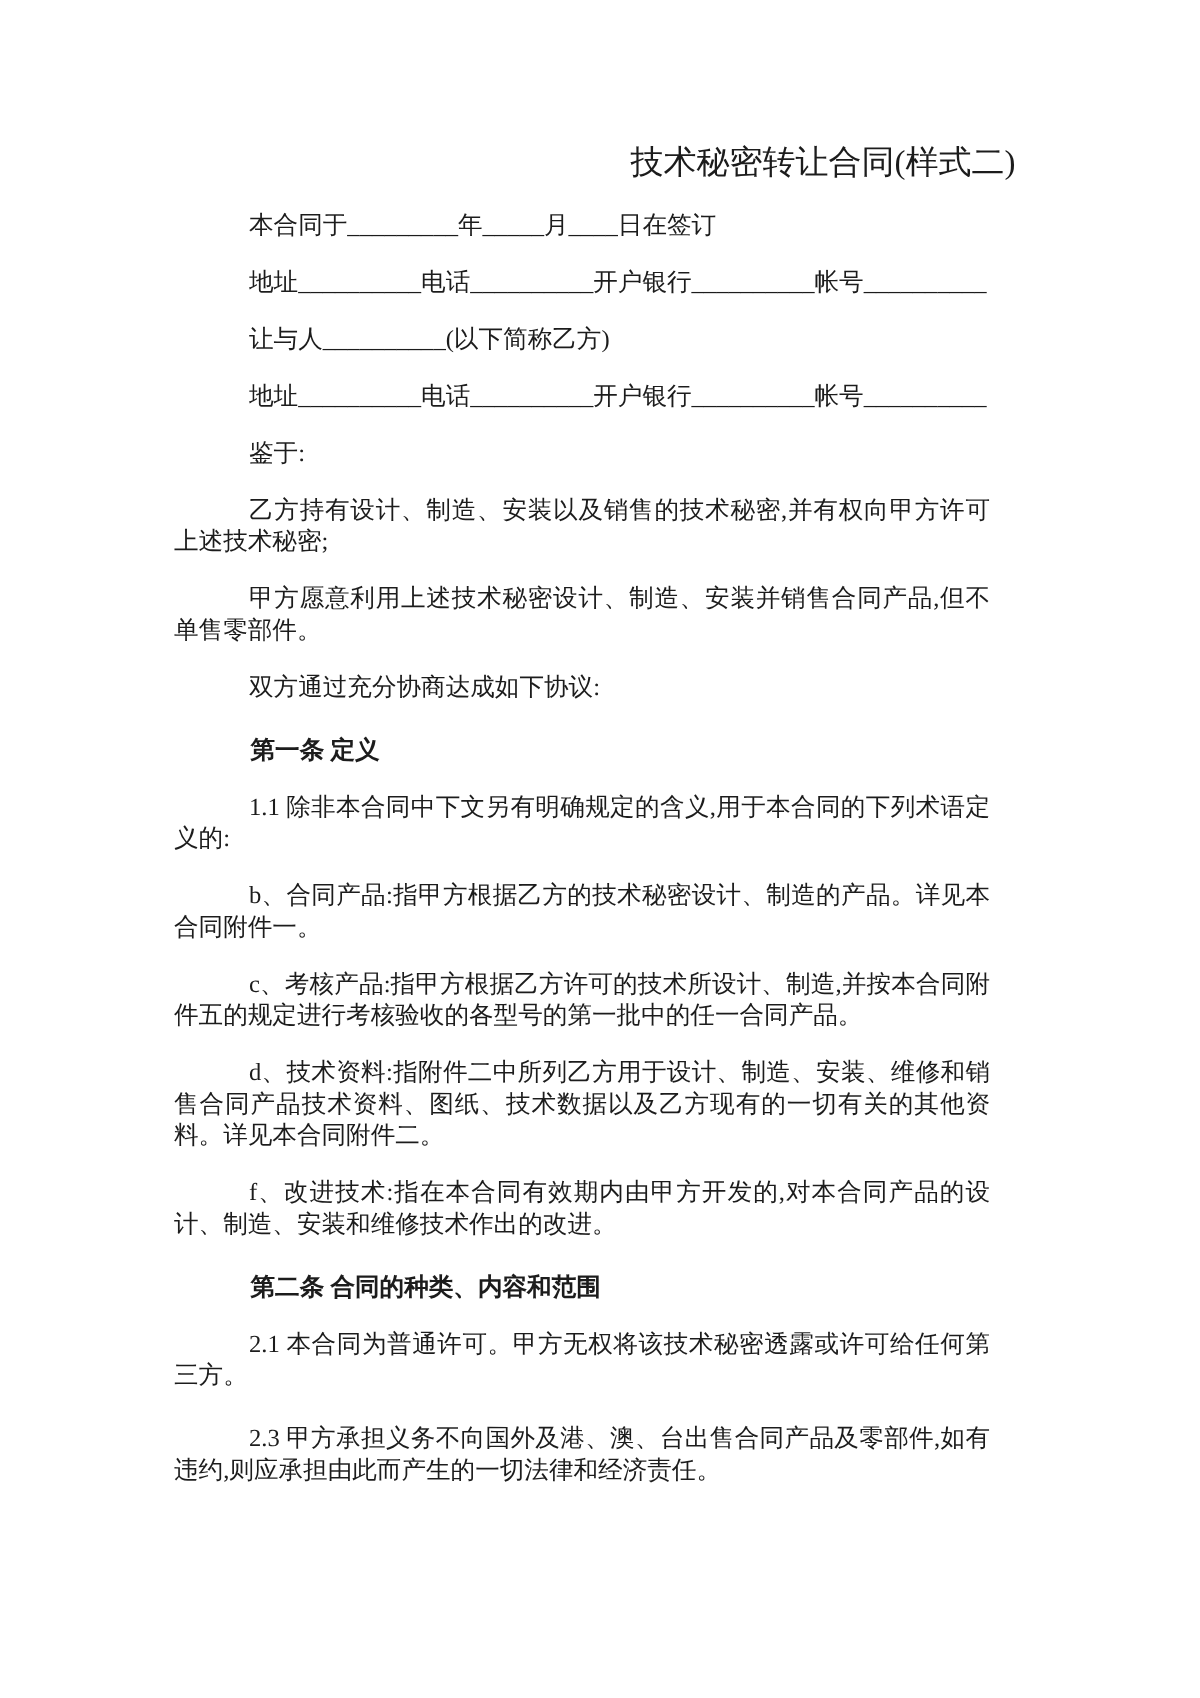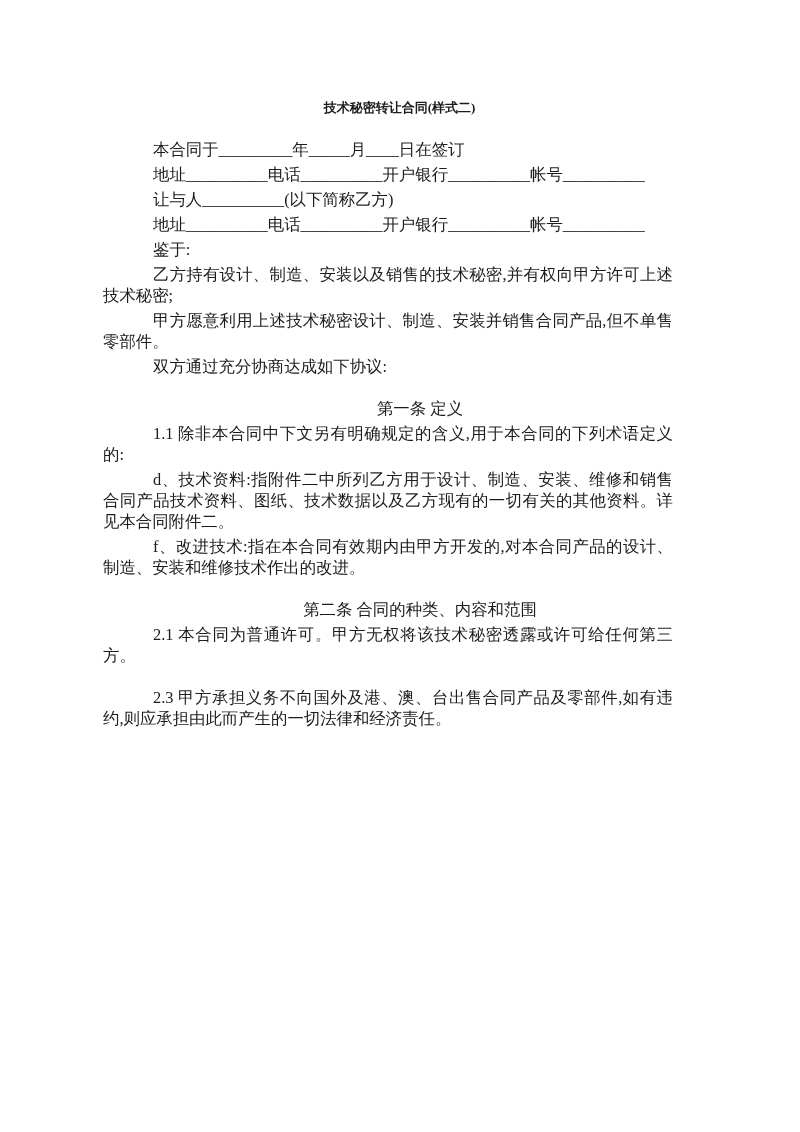--- a/index.html
+++ b/index.html
@@ -20,34 +20,35 @@
     left: 99px;
     top: 97px;
     width: 578px;
     font-size: 16.4px;
     line-height: 21px;
     text-align: justify;
     letter-spacing: 0;
   }
   .title {
     margin: 0 0 21px 0;
-    font-size: 13px;
-    font-weight: bold;
+    font-size: 22px;
+    font-weight: normal;
     text-indent: 23px;
-    text-align: center;
+    text-align: right;
     white-space: nowrap;
   }
   .para {
-    margin: 4px;
+    margin: 17px;
     text-indent: 50px;
   }
   .heading {
     margin: 4px;
     text-indent: 64px;
-    text-align: center;
+    text-align: left;
+    font-weight: bold;
   }
   .gap {
     margin-top: 21px;
   }
 </style>
 </head>
 <body>
 
 <div class="doc">
   <p class="title">技术秘密转让合同(样式二)</p>
@@ -56,19 +57,21 @@
   <p class="para">地址__________电话__________开户银行__________帐号__________</p>
   <p class="para">让与人__________(以下简称乙方)</p>
   <p class="para">地址__________电话__________开户银行__________帐号__________</p>
   <p class="para">鉴于:</p>
   <p class="para">乙方持有设计、制造、安装以及销售的技术秘密,并有权向甲方许可上述技术秘密;</p>
   <p class="para">甲方愿意利用上述技术秘密设计、制造、安装并销售合同产品,但不单售零部件。</p>
   <p class="para">双方通过充分协商达成如下协议:</p>
 
   <p class="heading gap">第一条 定义</p>
   <p class="para">1.1 除非本合同中下文另有明确规定的含义,用于本合同的下列术语定义的:</p>
+  <p class="para">b、合同产品:指甲方根据乙方的技术秘密设计、制造的产品。详见本合同附件一。</p>
+  <p class="para">c、考核产品:指甲方根据乙方许可的技术所设计、制造,并按本合同附件五的规定进行考核验收的各型号的第一批中的任一合同产品。</p>
   <p class="para">d、技术资料:指附件二中所列乙方用于设计、制造、安装、维修和销售合同产品技术资料、图纸、技术数据以及乙方现有的一切有关的其他资料。详见本合同附件二。</p>
   <p class="para">f、改进技术:指在本合同有效期内由甲方开发的,对本合同产品的设计、制造、安装和维修技术作出的改进。</p>
 
   <p class="heading gap">第二条 合同的种类、内容和范围</p>
   <p class="para">2.1 本合同为普通许可。甲方无权将该技术秘密透露或许可给任何第三方。</p>
   <p class="para gap">2.3 甲方承担义务不向国外及港、澳、台出售合同产品及零部件,如有违约,则应承担由此而产生的一切法律和经济责任。</p>
 </div>
 
 </body></html>

